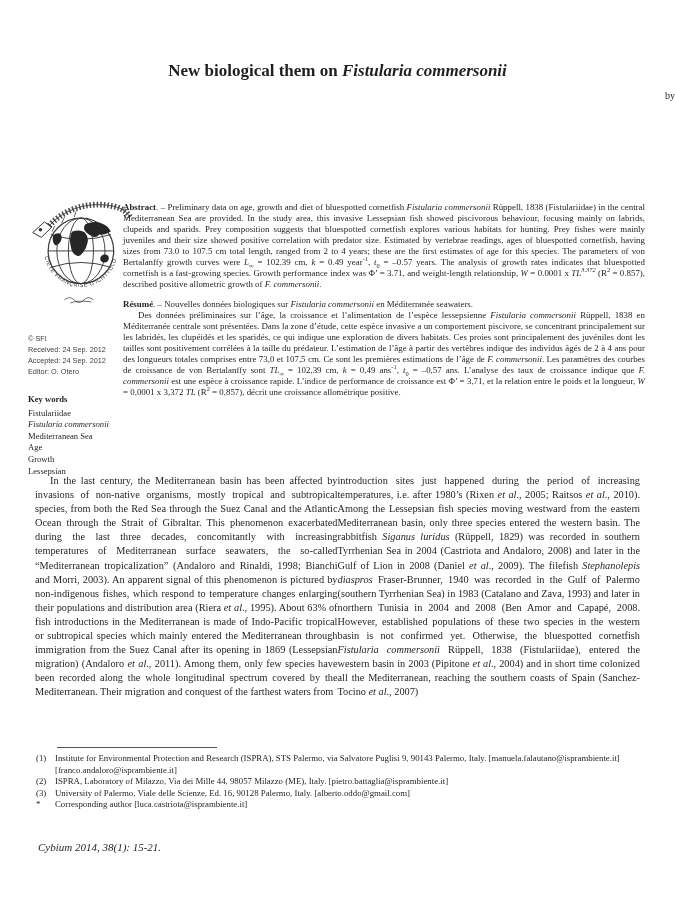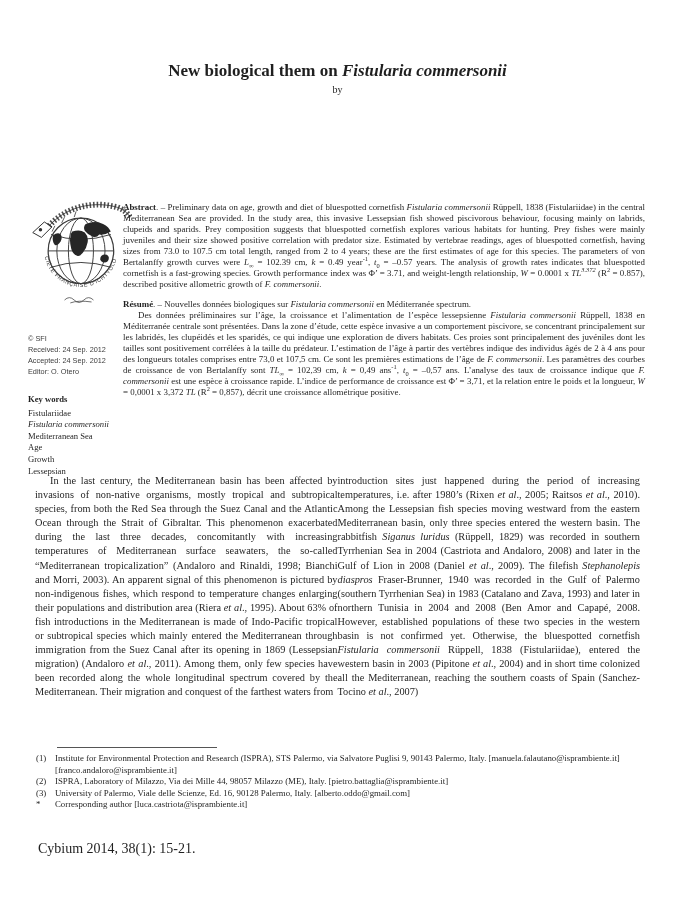--- a/index.html
+++ b/index.html
@@ -7,21 +7,21 @@
     width:675px;height:900px;background:#ffffff;
     font-family:"Liberation Serif","DejaVu Serif",serif;
     color:#1f1f1f;overflow:hidden;position:relative;
     -webkit-font-smoothing:antialiased;
   }
   .page{position:absolute;inset:0;background:#fff;}
 
   
   .header{position:absolute;top:58px;left:0;right:0;text-align:center;}
   .title{font-size:17px;font-weight:bold;line-height:26px;}
-  .byline{font-size:10px;margin-top:0;}
+  .byline{font-size:10px;margin-top:6px;text-align:right;}
   .authors{font-size:10.5px;margin-top:17px;line-height:16px;}
 
   
   .front{position:absolute;top:190px;left:28px;right:30px;display:flex;}
   .side{width:95px;flex:none;}
   .logo{margin:-3px 0 0 -2px;display:block;}
   .pubinfo{margin-top:24px;font-family:"Liberation Sans","DejaVu Sans",sans-serif;
            font-size:7.3px;line-height:11px;color:#3d3d3d;}
   .keywords{margin-top:17px;font-size:8.6px;line-height:11.6px;}
   .kw-title{font-weight:bold;margin-bottom:2px;}
@@ -43,21 +43,21 @@
 
   
   .fn-rule{position:absolute;top:747px;left:57px;width:160px;border-top:1px solid #555;}
   .footnotes{position:absolute;top:753px;left:36px;right:34px;
              font-size:8.8px;line-height:11.5px;}
   .fn{display:flex;}
   .fn-label{width:19px;flex:none;}
   .fn-text{flex:1;}
 
   
-  .footer{position:absolute;top:841px;left:38px;font-size:14px;}
+  .footer{position:absolute;top:841px;left:38px;font-size:11px;font-style:italic;}
 </style>
 </head>
 <body>
 
 <div class="page">
 
   <div class="header">
     <div class="title">
       <div><span style="font-weight: bold;">New biological them on </span><span style="font-style: italic; font-weight: bold;">Fistularia commersonii</span></div>
     </div>
@@ -114,21 +114,21 @@
         <div class="kw-item it">Fistularia commersonii</div>
         <div class="kw-item">Mediterranean Sea</div>
         <div class="kw-item">Age</div>
         <div class="kw-item">Growth</div>
         <div class="kw-item">Lessepsian</div>
       </div>
     </div>
 
     <div class="abstract-col">
       <p class="abstract-p"><span style="font-weight: bold;">Abstract</span><span>. – Preliminary data on age, growth and diet of bluespotted cornetfish </span><span style="font-style: italic;">Fistularia commersonii</span><span> Rüppell, 1838 (Fistulariidae) in the central Mediterranean Sea are provided. In the study area, this invasive Lessepsian fish showed piscivorous behaviour, focusing mainly on labrids, clupeids and sparids. Prey composition suggests that bluespotted cornetfish explores various habitats for hunting. Prey fishes were mainly juveniles and their size showed positive correlation with predator size. Estimated by vertebrae readings, ages of bluespotted cornetfish, having sizes from 73.0 to 107.5 cm total length, ranged from 2 to 4 years; these are the first estimates of age for this species. The parameters of von Bertalanffy growth curves were </span><span style="font-style: italic;">L</span><sub>∞</sub><span> = 102.39 cm, </span><span style="font-style: italic;">k</span><span> = 0.49 year</span><sup>-1</sup><span>, </span><span style="font-style: italic;">t</span><sub>0</sub><span> = –0.57 years. The analysis of growth rates indicates that bluespotted cornetfish is a fast-growing species. Growth performance index was Φ’ = 3.71, and weight-length relationship, </span><span style="font-style: italic;">W</span><span> = 0.0001 x </span><span style="font-style: italic;">TL</span><sup style="font-style: italic;">3.372</sup><span> (R</span><sup>2</sup><span> = 0.857), described positive allometric growth of </span><span style="font-style: italic;">F. commersonii</span><span>.</span></p>
-      <div class="resume-h"><span style="font-weight: bold;">Résumé</span><span>. – Nouvelles données biologiques sur </span><span style="font-style: italic;">Fistularia commersonii</span><span> en Méditerranée spectrum.</span></div>
+      <div class="resume-h"><span style="font-weight: bold;">Résumé</span><span>. – Nouvelles données biologiques sur </span><span style="font-style: italic;">Fistularia commersonii</span><span> en Méditerranée seawaters.</span></div>
       <p class="resume-p"><span>Des données préliminaires sur l’âge, la croissance et l’alimentation de l’espèce lessepsienne </span><span style="font-style: italic;">Fistularia commersonii</span><span> Rüppell, 1838 en Méditerranée centrale sont présentées. Dans la zone d’étude, cette espèce invasive a un comportement piscivore, se concentrant principalement sur les labridés, les clupéidés et les sparidés, ce qui indique une exploration de divers habitats. Ces proies sont principalement des juvéniles dont les tailles sont positivement corrélées à la taille du prédateur. L’estimation de l’âge à partir des vertèbres indique des individus âgés de 2 à 4 ans pour des longueurs totales comprises entre 73,0 et 107,5 cm. Ce sont les premières estimations de l’âge de </span><span style="font-style: italic;">F. commersonii</span><span>. Les paramètres des courbes de croissance de von Bertalanffy sont </span><span style="font-style: italic;">TL</span><sub>∞</sub><span> = 102,39 cm, </span><span style="font-style: italic;">k</span><span> = 0,49 ans</span><sup>-1</sup><span>, </span><span style="font-style: italic;">t</span><sub>0</sub><span> = –0,57 ans. L’analyse des taux de croissance indique que </span><span style="font-style: italic;">F. commersonii</span><span> est une espèce à croissance rapide. L’indice de performance de croissance est Φ’ = 3,71, et la relation entre le poids et la longueur, </span><span style="font-style: italic;">W</span><span> = 0,0001 x 3,372 </span><span style="font-style: italic;">TL</span><span> (R</span><sup>2</sup><span> = 0,857), décrit une croissance allométrique positive.</span></p>
     </div>
   </div>
 
   <div class="columns">
     <div class="col">
       <p class="indent"><span>In the last century, the Mediterranean basin has been affected by invasions of non-native organisms, mostly tropical and subtropical species, from both the Red Sea through the Suez Canal and the Atlantic Ocean through the Strait of Gibraltar. This phenomenon exacerbated during the last three decades, concomitantly with increasing temperatures of Mediterranean surface seawaters, the so-called “Mediterranean tropicalization” (Andaloro and Rinaldi, 1998; Bianchi and Morri, 2003). An apparent signal of this phenomenon is pictured by non-indigenous fishes, which respond to temperature changes enlarging their populations and distribution area (Riera </span><span style="font-style: italic;">et al</span><span>., 1995). About 63% of fish introductions in the Mediterranean is made of Indo-Pacific tropical or subtropical species which mainly entered the Mediterranean through immigration from the Suez Canal after its opening in 1869 (Lessepsian migration) (Andaloro </span><span style="font-style: italic;">et al</span><span>., 2011). Among them, only few species have been recorded along the whole longitudinal spectrum covered by the Mediterranean. Their migration and conquest of the farthest waters from</span></p>
     </div>
     <div class="col">
       <p><span>introduction sites just happened during the period of increasing temperatures, i.e. after 1980’s (Rixen </span><span style="font-style: italic;">et al</span><span>., 2005; Raitsos </span><span style="font-style: italic;">et al</span><span>., 2010). Among the Lessepsian fish species moving westward from the eastern Mediterranean basin, only three species entered the western basin. The rabbitfish </span><span style="font-style: italic;">Siganus luridus</span><span> (Rüppell, 1829) was recorded in southern Tyrrhenian Sea in 2004 (Castriota and Andaloro, 2008) and later in the Gulf of Lion in 2008 (Daniel </span><span style="font-style: italic;">et al</span><span>., 2009). The filefish </span><span style="font-style: italic;">Stephanolepis diaspros</span><span> Fraser-Brunner, 1940 was recorded in the Gulf of Palermo (southern Tyrrhenian Sea) in 1983 (Catalano and Zava, 1993) and later in northern Tunisia in 2004 and 2008 (Ben Amor and Capapé, 2008. However, established populations of these two species in the western basin is not confirmed yet. Otherwise, the bluespotted cornetfish </span><span style="font-style: italic;">Fistularia commersonii</span><span> Rüppell, 1838 (Fistulariidae), entered the western basin in 2003 (Pipitone </span><span style="font-style: italic;">et al</span><span>., 2004) and in short time colonized all the Mediterranean, reaching the southern coasts of Spain (Sanchez-Tocino </span><span style="font-style: italic;">et al</span><span>., 2007)</span></p>

